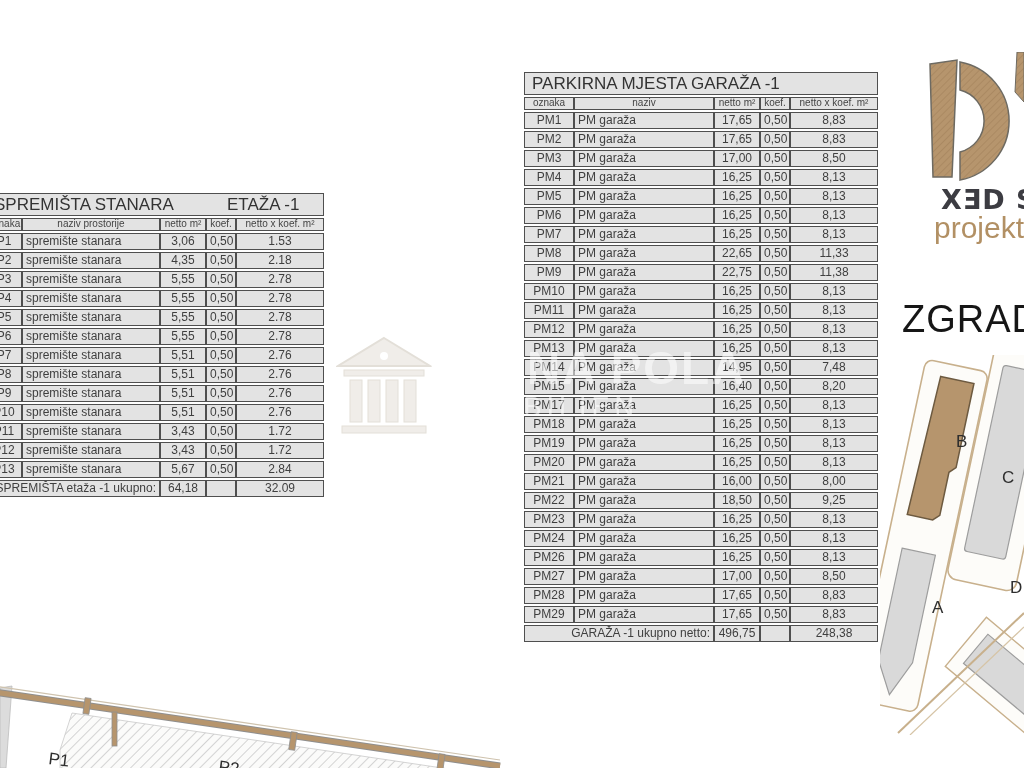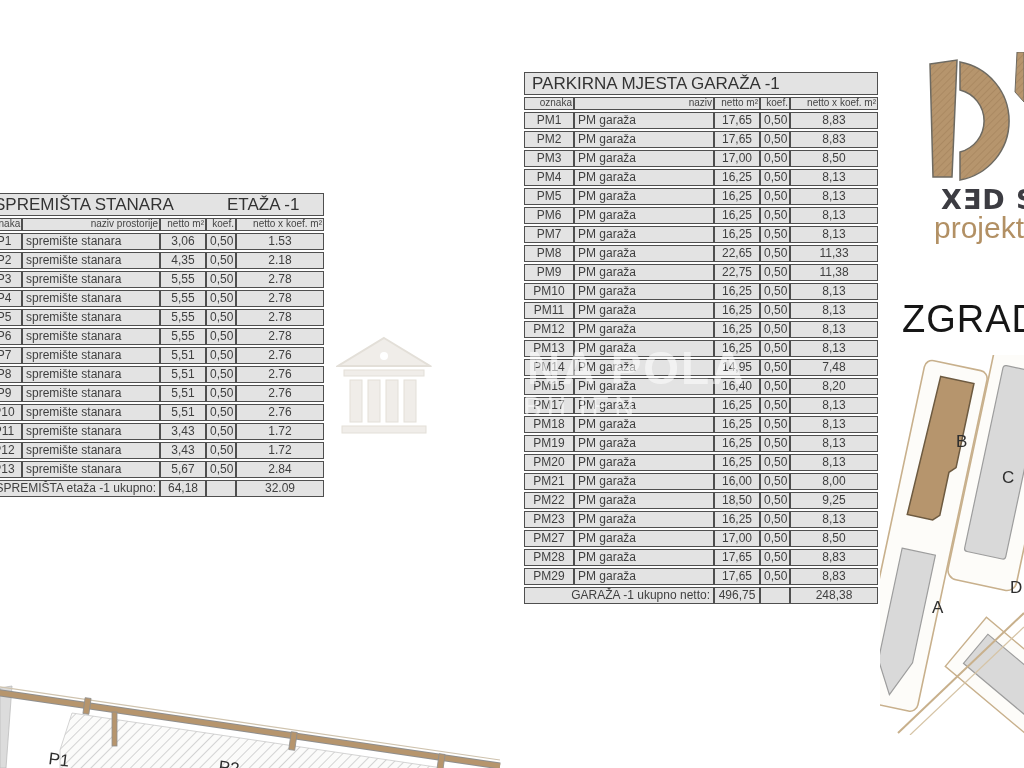--- a/index.html
+++ b/index.html
@@ -28,21 +28,21 @@
     white-space:nowrap;
   }
   .dtable .title-cell{
     font-size:17px;
     height:19px;
     padding:1px 7px;
     position:relative;
     color:#333;
   }
   .title-right{position:absolute;left:240px;top:2px;}
-  .dtable .hdr td{font-size:10px;height:11px;text-align:right;padding:0 1px;color:#444;}
+  .dtable .hdr td{font-size:10px;height:11px;text-align:center;padding:0 1px;color:#444;}
   .c{text-align:center;}
   .l{text-align:left;padding-left:6px;}
   .tot{border:2px solid #3d3d3d;text-align:center;font-weight:bold;font-weight:normal;}
   .totlabel{text-align:right;font-size:11.5px;padding-right:5px;}
   .nob{background:transparent;border:1px solid transparent;}
   
   .watermark{position:absolute;z-index:3;pointer-events:none;text-align:center;}
   .wm-text1{
     position:absolute;left:424px;top:341px;
     font-size:46px;font-weight:bold;letter-spacing:2px;
@@ -374,20 +374,34 @@
       <td class="c">9,25</td>
     </tr>
       <tr>
       <td class="c">PM23</td>
       <td class="l">PM garaža</td>
       <td class="c">16,25</td>
       <td class="c">0,50</td>
       <td class="c">8,13</td>
     </tr>
       <tr>
+      <td class="c">PM24</td>
+      <td class="l">PM garaža</td>
+      <td class="c">16,25</td>
+      <td class="c">0,50</td>
+      <td class="c">8,13</td>
+    </tr>
+      <tr>
+      <td class="c">PM26</td>
+      <td class="l">PM garaža</td>
+      <td class="c">16,25</td>
+      <td class="c">0,50</td>
+      <td class="c">8,13</td>
+    </tr>
+      <tr>
       <td class="c">PM27</td>
       <td class="l">PM garaža</td>
       <td class="c">17,00</td>
       <td class="c">0,50</td>
       <td class="c">8,50</td>
     </tr>
       <tr>
       <td class="c">PM28</td>
       <td class="l">PM garaža</td>
       <td class="c">17,65</td>

